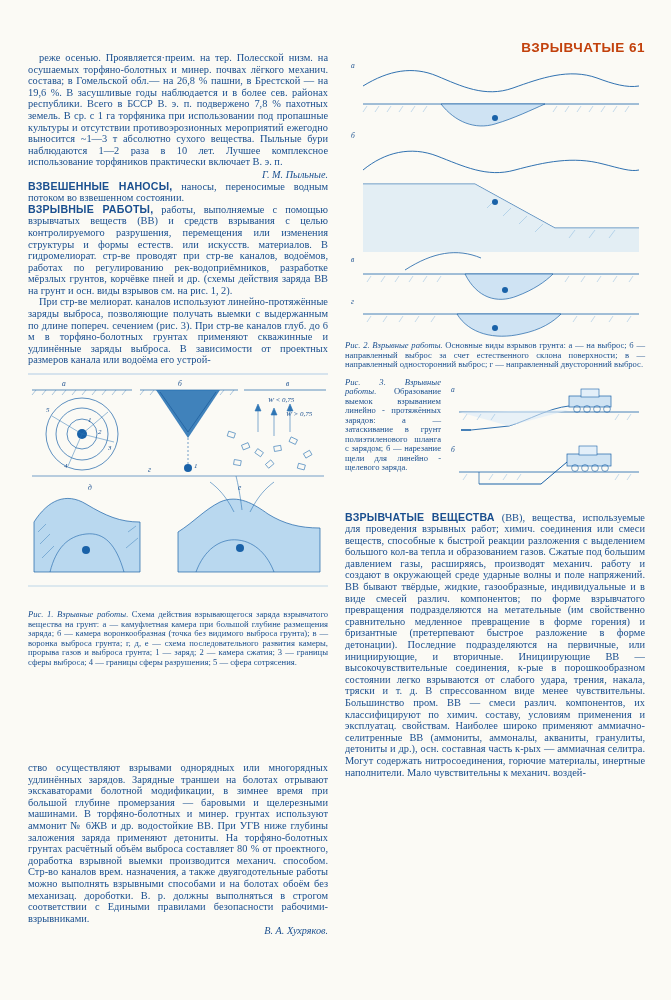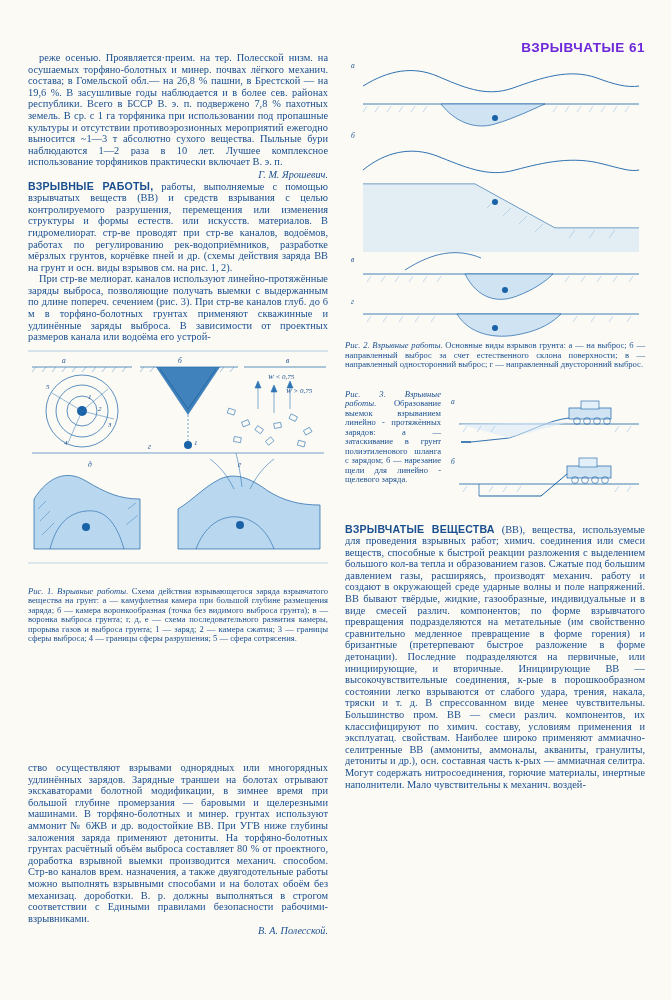--- a/index.html
+++ b/index.html
@@ -17,21 +17,21 @@
     background:#fbfaf5;
   }
   .header{
     position:absolute;
     right:26px;
     top:40px;
     font-family:"Liberation Sans", sans-serif;
     font-weight:bold;
     font-size:13.5px;
     letter-spacing:0.5px;
-    color:#6d28d9;
+    color:#c2410c;
   }
   .col{
     position:absolute;
     width:300px;
     text-align:justify;
     font-size:10.4px;
     line-height:11.6px;
     color:#1a4f8f;
   }
   .col-left{left:28px;top:52px;}
@@ -79,22 +79,23 @@
 <div class="page">
 
   <div class="header">
     <span>ВЗРЫВЧАТЫЕ</span>
     <span>61</span>
   </div>
 
   <div class="col col-left">
 
     <p>реже осенью. Проявляется·преим. на тер. Полесской низм. на осушаемых торфяно-болотных и минер. почвах лёгкого механич. состава; в Гомельской обл.— на 26,8 % пашни, в Брестской — на 19,6 %. В засушливые годы наблюдается и в более сев. районах республики. Всего в БССР В. э. п. подвержено 7,8 % пахотных земель. В ср. с 1 га торфяника при использовании под пропашные культуры и отсутствии противоэрозионных мероприятий ежегодно выносится ~1—3 т абсолютно сухого вещества. Пыльные бури наблюдаются 1—2 раза в 10 лет. Лучшее комплексное использование торфяников практически включает В. э. п.</p>
-    <div class="sig">Г. М. Ярошевич.</div>
-
+    <div class="sig">Г. М. Пыльные.</div>
+
+    <p class="noind"><span class="run-head">ВЗВЕШЕННЫЕ НАНОСЫ,</span><span> наносы, переносимые водным потоком во взвешенном состоянии.</span></p>
 
     <p class="noind"><span class="run-head">ВЗРЫВНЫЕ РАБОТЫ,</span><span> работы, выполняемые с помощью взрывчатых веществ (ВВ) и средств взрывания с целью контролируемого разрушения, перемещения или изменения структуры и формы естеств. или искусств. материалов. В гидромелиорат. стр-ве проводят при стр-ве каналов, водоёмов, работах по регулированию рек-водоприёмников, разработке мёрзлых грунтов, корчёвке пней и др. (схемы действия заряда ВВ на грунт и осн. виды взрывов см. на рис. 1, 2).</span></p>
 
     <p>При стр-ве мелиорат. каналов используют линейно-протяжённые заряды выброса, позволяющие получать выемки с выдержанным по длине попереч. сечением (рис. 3). При стр-ве каналов глуб. до 6 м в торфяно-болотных грунтах применяют скважинные и удлинённые заряды выброса. В зависимости от проектных размеров канала или водоёма его устрой-</p>
 
     <div class="figbox" style="margin-top:6px;">
       <svg width="300" height="220" viewBox="0 0 300 220">
 
         <line x1="0" y1="2" x2="300" y2="2" stroke="#7fb0da" stroke-width="0.6"></line>
 
@@ -286,21 +287,21 @@
           <line x1="268" y1="264" x2="264" y2="270"></line>
             <line x1="286" y1="264" x2="282" y2="270"></line>
         </g>
       </svg>
     </div>
 
     <div class="cap" style="margin-top:4px;">
       <span class="lab">Рис. 2. Взрывные работы.</span><span> Основные виды взрывов грунта: а — на выброс; б — направленный выброс за счет естественного склона поверхности; в — направленный односторонний выброс; г — направленный двусторонний выброс.</span>
     </div>
 
-    <div style="margin-top:20px;position:relative;height:118px;">
+    <div style="margin-top:8px;position:relative;height:118px;">
       <div class="cap" style="position:absolute;left:0;top:0;width:96px;">
         <span class="lab">Рис. 3. Взрывные работы.</span><span> Образование выемок взрыванием линейно - протяжённых зарядов: а — затаскивание в грунт полиэтиленового шланга с зарядом; б — нарезание щели для линейно - щелевого заряда.</span>
       </div>
       <svg width="196" height="118" viewBox="0 0 196 118" style="position:absolute;left:104px;top:2px;">
 
         <text class="lt" x="2" y="12">а</text>
         <line x1="10" y1="32" x2="190" y2="32" stroke="#1a62a8" stroke-width="0.8"></line>
         <rect x="120" y="16" width="42" height="11" fill="#cfe3f3" stroke="#1a62a8" stroke-width="0.7"></rect>
         <rect x="132" y="9" width="18" height="8" fill="#e3eff9" stroke="#1a62a8" stroke-width="0.6"></rect>
         <g fill="none" stroke="#1a62a8" stroke-width="0.6">
@@ -344,16 +345,16 @@
       </svg>
     </div>
 
     <p class="noind" style="margin-top:16px;">
       <span class="run-head">ВЗРЫВЧАТЫЕ ВЕЩЕСТВА</span><span> (ВВ), вещества, используемые для проведения взрывных работ; химич. соединения или смеси веществ, способные к быстрой реакции разложения с выделением большого кол-ва тепла и образованием газов. Сжатые под большим давлением газы, расширяясь, производят механич. работу и создают в окружающей среде ударные волны и поле напряжений. ВВ бывают твёрдые, жидкие, газообразные, индивидуальные и в виде смесей различ. компонентов; по форме взрывчатого превращения подразделяются на метательные (им свойственно сравнительно медленное превращение в форме горения) и бризантные (претерпевают быстрое разложение в форме детонации). Последние подразделяются на первичные, или инициирующие, и вторичные. Инициирующие ВВ — высокочувствительные соединения, к-рые в порошкообразном состоянии легко взрываются от слабого удара, трения, накала, тряски и т. д. В спрессованном виде менее чувствительны. Большинство пром. ВВ — смеси различ. компонентов, их классифицируют по химич. составу, условиям применения и эксплуатац. свойствам. Наиболее широко применяют аммиачно-селитренные ВВ (аммониты, аммоналы, акваниты, гранулиты, детониты и др.), осн. составная часть к-рых — аммиачная селитра. Могут содержать нитросоединения, горючие материалы, инертные наполнители. Мало чувствительны к механич. воздей-</span>
     </p>
   </div>
 
   <div class="bottomblock">
     <p class="noind">ство осуществляют взрывами однорядных или многорядных удлинённых зарядов. Зарядные траншеи на болотах отрывают экскаваторами болотной модификации, в зимнее время при большой глубине промерзания — баровыми и щелерезными машинами. В торфяно-болотных и минер. грунтах используют аммонит № 6ЖВ и др. водостойкие ВВ. При УГВ ниже глубины заложения заряда применяют детониты. На торфяно-болотных грунтах расчётный объём выброса составляет 80 % от проектного, доработка взрывной выемки производится механич. способом. Стр-во каналов врем. назначения, а также двуягодотельные работы можно выполнять взрывными способами и на болотах обоём без механизац. дороботки. В. р. должны выполняться в строгом соответствии с Едиными правилами безопасности рабочими-взрывниками.</p>
-    <div class="sig">В. А. Полесской.</div>
+    <div class="sig">В. А. Хухряков.</div>
   </div>
 
 </div>
 
 </body></html>

